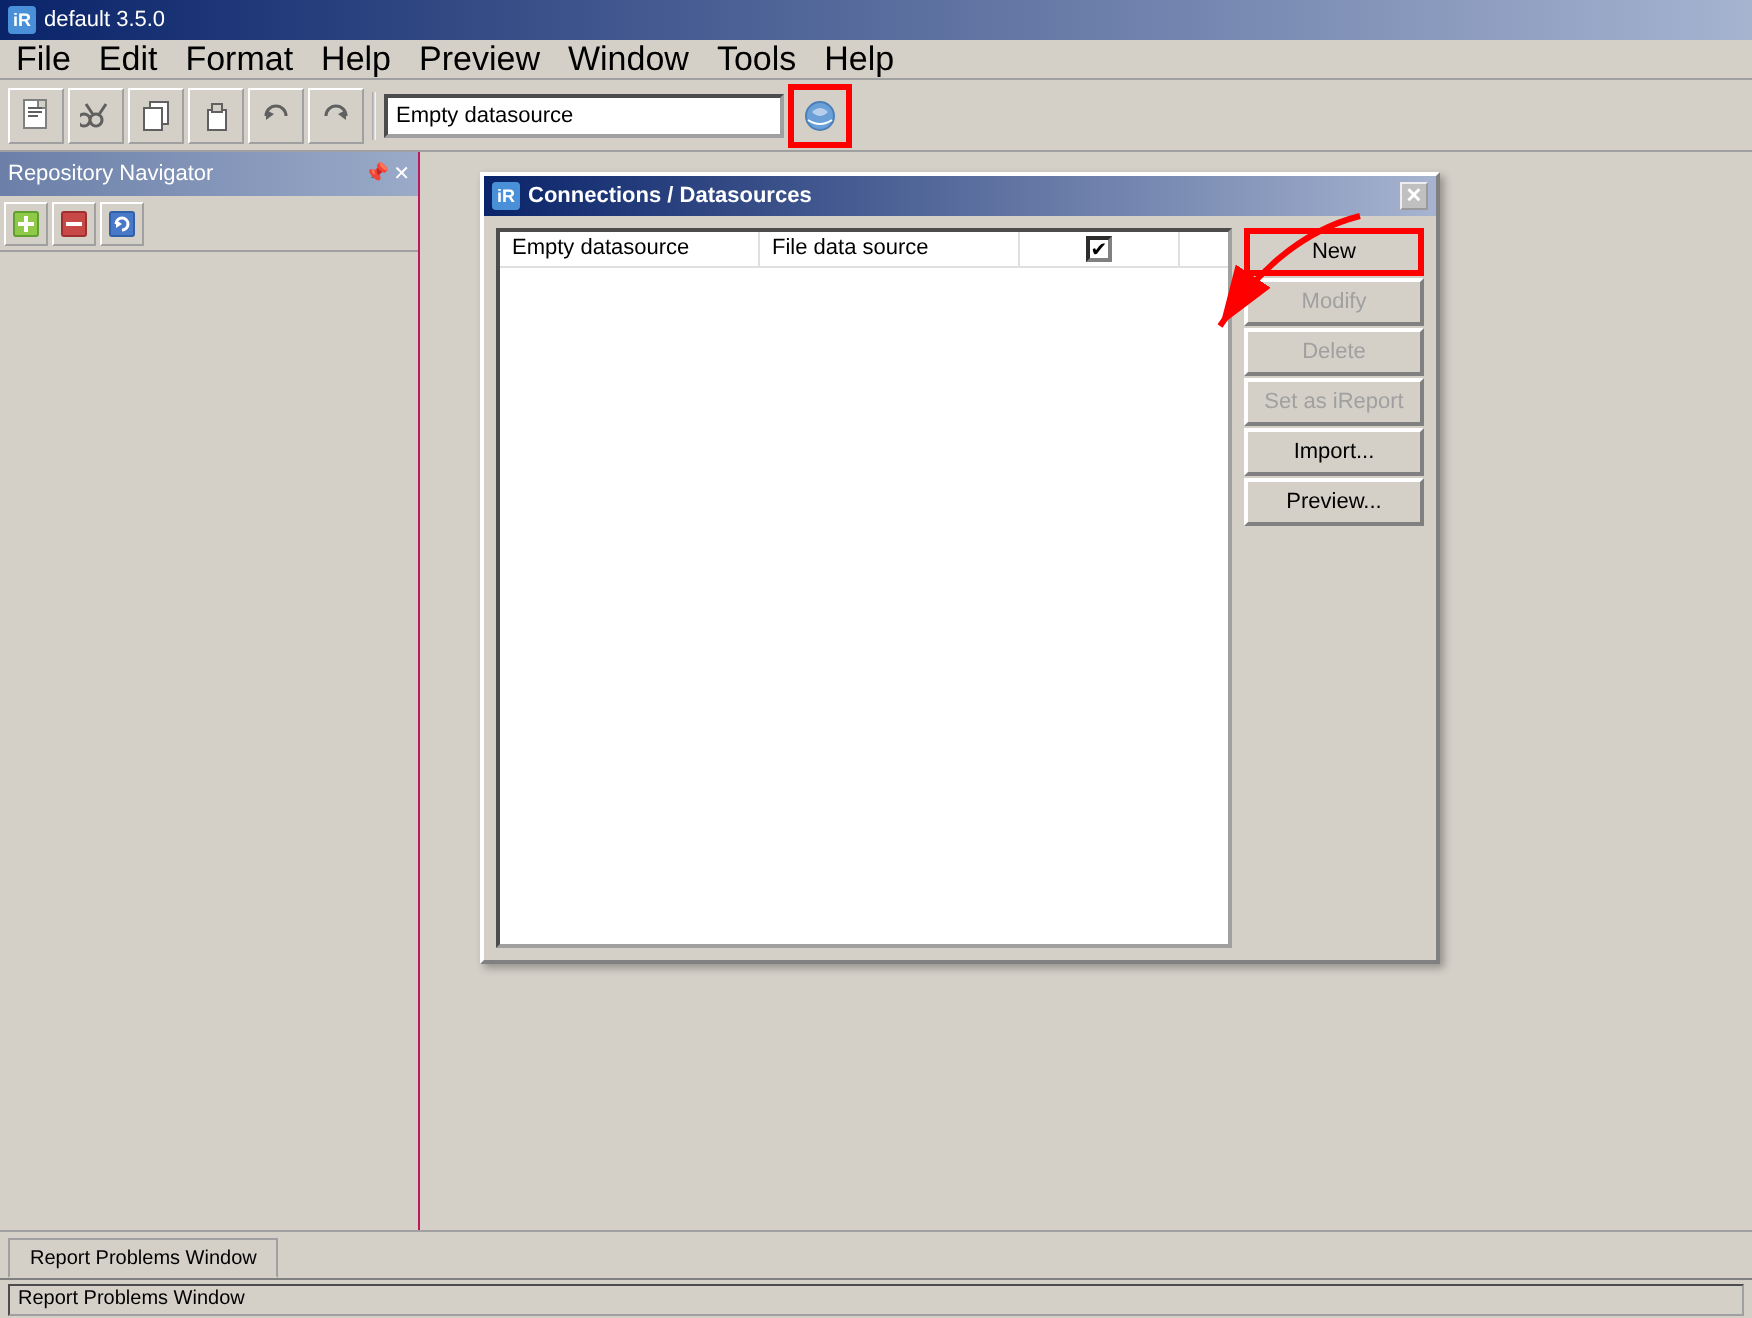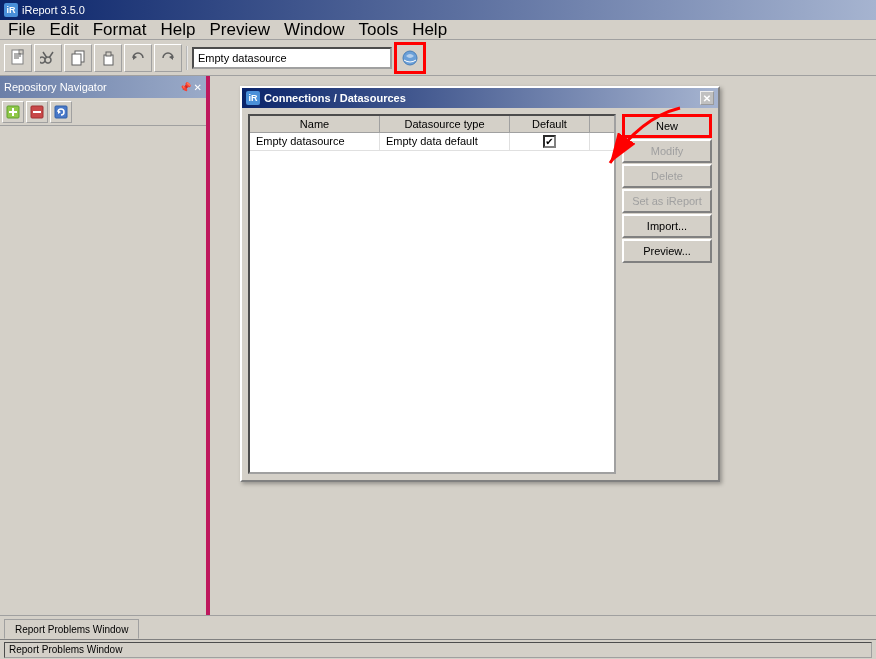--- a/index.html
+++ b/index.html
@@ -99,21 +99,21 @@
     
     .main-area {
       display: flex;
       height: calc(659px - 20px - 20px - 36px - 24px - 20px);
     }
 
     
     .repo-panel {
       width: 210px;
       background: #d4d0c8;
-      border-right: 4px solid #be185d;
+      border-right: 1px solid #be185d;
       display: flex;
       flex-direction: column;
     }
     .repo-header {
       background: linear-gradient(to right, #6b7fa8, #9aaac8);
       color: white;
       height: 22px;
       display: flex;
       align-items: center;
       justify-content: space-between;
@@ -332,21 +332,21 @@
     
     .new-btn-highlight {
       border: 3px solid #ff0000 !important;
     }
   </style>
 </head>
 <body>
 
 <div class="title-bar">
   <div class="title-bar-icon">iR</div>
-  <span>iReport 3.5.0</span>
+  <span>default 3.5.0</span>
 </div>
 
 <div class="menu-bar">
   <span class="menu-item">File</span>
   <span class="menu-item">Edit</span>
   <span class="menu-item">Format</span>
   <span class="menu-item">Help</span>
   <span class="menu-item">Preview</span>
   <span class="menu-item">Window</span>
   <span class="menu-item">Tools</span>
@@ -457,28 +457,23 @@
         <div class="dialog-title-left">
           <div class="dialog-title-icon">iR</div>
           <span>Connections / Datasources</span>
         </div>
         <div class="dialog-close">✕</div>
       </div>
 
       <div class="dialog-body">
 
         <div class="dialog-table" style="height: 360px; overflow-y: auto;">
-          <div class="table-header">
-            <div class="table-col-header table-col-name">Name</div>
-            <div class="table-col-header table-col-type">Datasource type</div>
-            <div class="table-col-header table-col-default">Default</div>
-          </div>
           <div class="table-row">
             <div class="table-cell name-cell">Empty datasource</div>
-            <div class="table-cell type-cell">Empty data default</div>
+            <div class="table-cell type-cell">File data source</div>
             <div class="table-cell default-cell">
               <div class="checkbox-check">✔</div>
             </div>
           </div>
         </div>
 
         <div class="dialog-buttons">
           <button class="dlg-btn new-btn-highlight">New</button>
           <button class="dlg-btn disabled" disabled="">Modify</button>
           <button class="dlg-btn disabled" disabled="">Delete</button>

